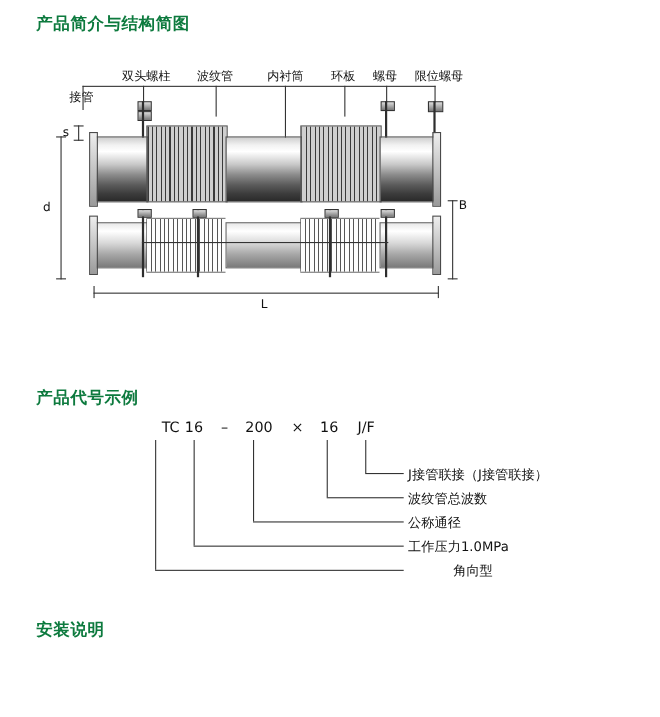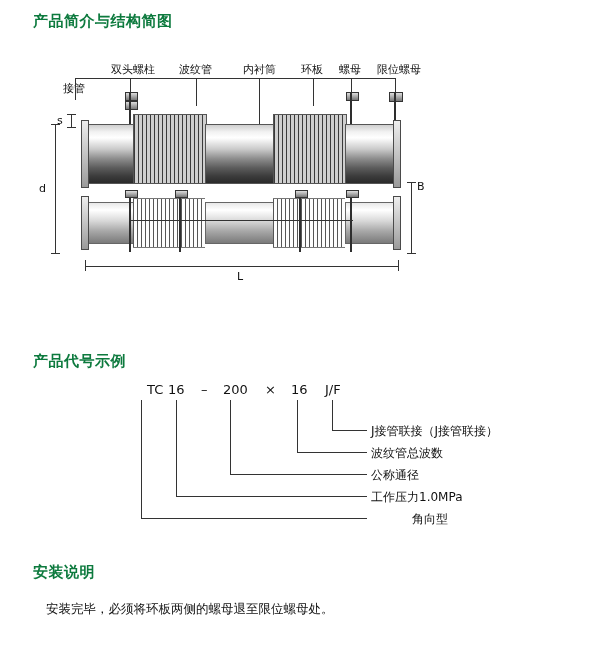--- a/index.html
+++ b/index.html
@@ -242,14 +242,13 @@
   <div class="note" style="left:338px; top:109px;">工作压力1.0MPa</div>
 
   <div class="vline" style="left:108px; top:20px; height:118px;"></div>
   <div class="hline" style="left:108px; top:138px; width:226px;"></div>
   <div class="note" style="left:338px; top:131px;margin-left:41px;">角向型</div>
 </div>
 
 <div id="sec3-title" class="section-title">安装说明</div>
 
 <div id="install">
-  <div>安装完毕，必须将环板两侧的螺母退至限位螺母处。</div>
 </div>
 
 </body></html>

